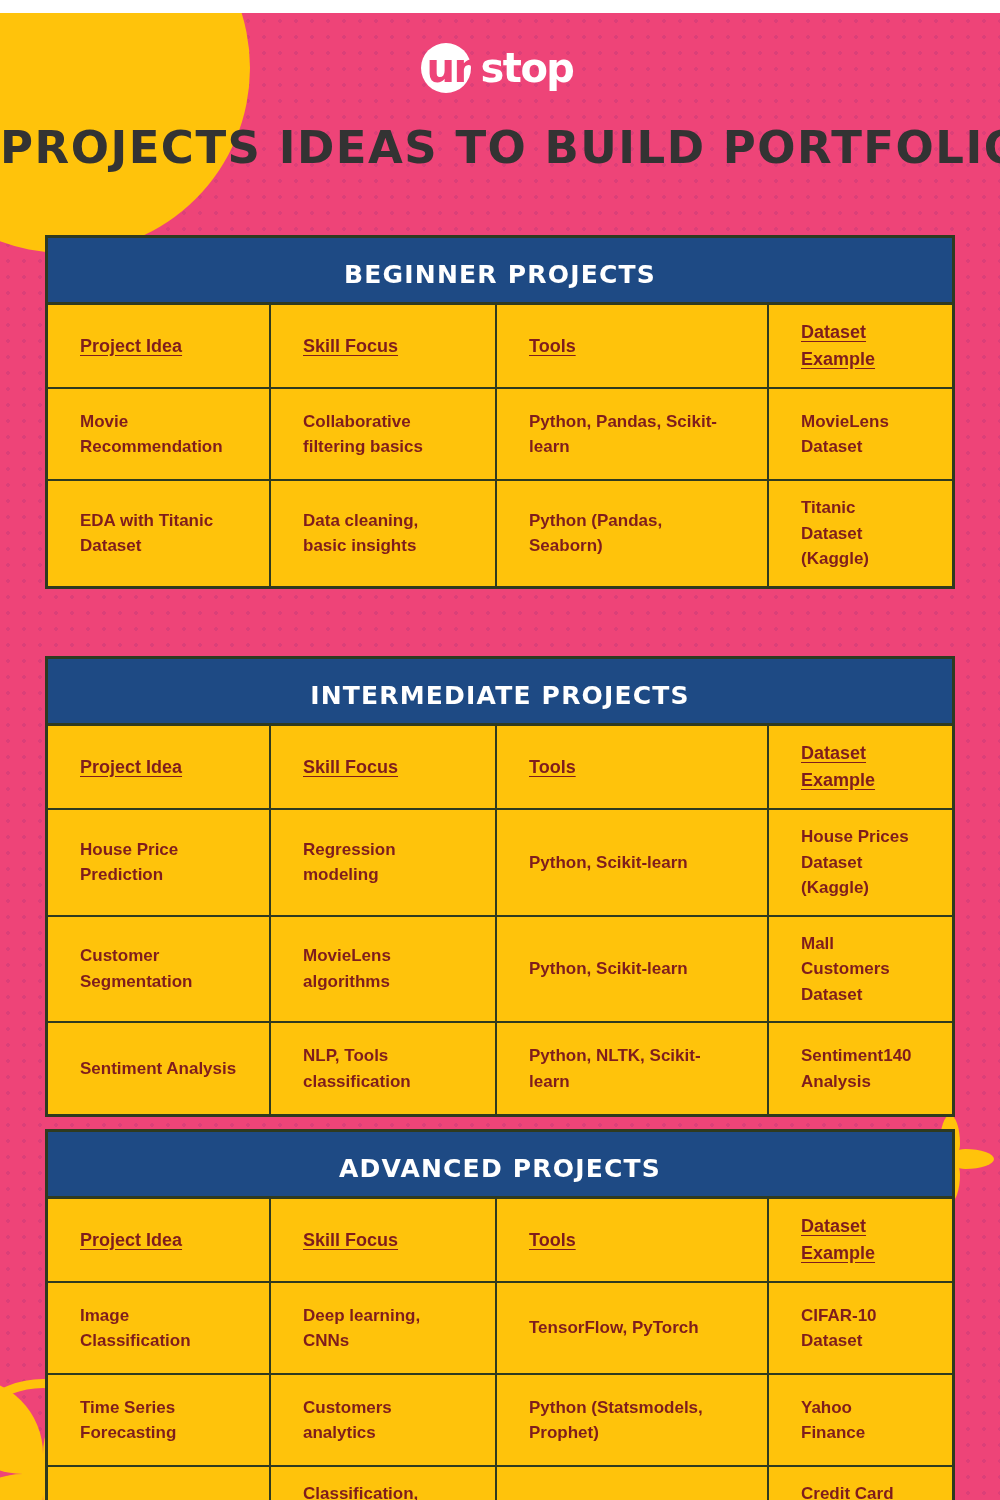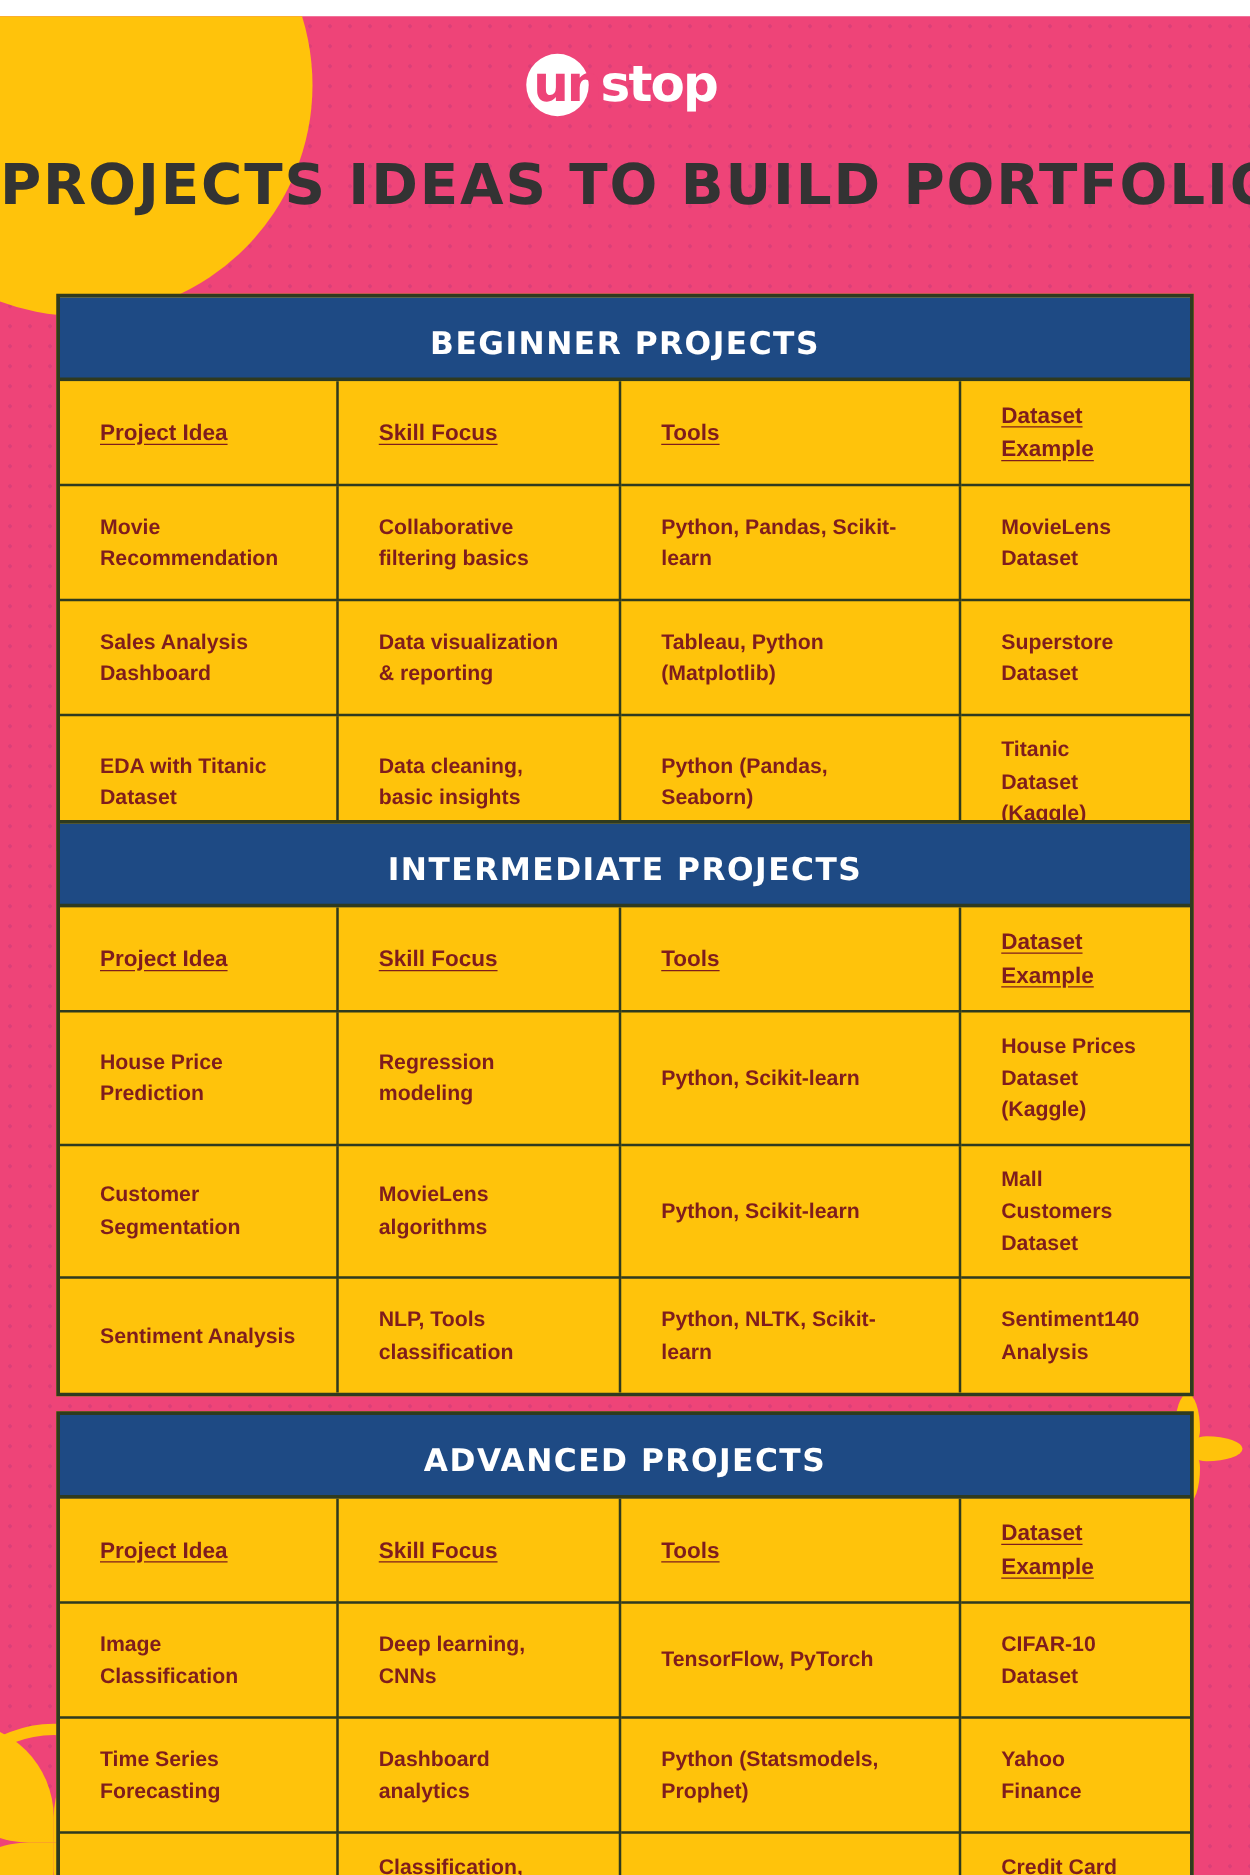--- a/index.html
+++ b/index.html
@@ -232,26 +232,20 @@
         </tr>
       </thead>
       <tbody>
         <tr>
           <td>Movie Recommendation</td>
           <td>Collaborative filtering basics</td>
           <td>Python, Pandas, Scikit-learn</td>
           <td>MovieLens Dataset</td>
         </tr>
         <tr>
-          <td>Sales Analysis Dashboard</td>
-          <td>Data visualization &amp; reporting</td>
-          <td>Tableau, Python (Matplotlib)</td>
-          <td>Superstore Dataset</td>
-        </tr>
-        <tr>
           <td>EDA with Titanic Dataset</td>
           <td>Data cleaning, basic insights</td>
           <td>Python (Pandas, Seaborn)</td>
           <td>Titanic Dataset (Kaggle)</td>
         </tr>
       </tbody>
     </table>
   </div>
 
   <div class="section" id="sec-1">
@@ -313,21 +307,21 @@
       </thead>
       <tbody>
         <tr>
           <td>Image Classification</td>
           <td>Deep learning, CNNs</td>
           <td>TensorFlow, PyTorch</td>
           <td>CIFAR-10 Dataset</td>
         </tr>
         <tr>
           <td>Time Series Forecasting</td>
-          <td>Dashboard analytics</td>
+          <td>Customers analytics</td>
           <td>Python (Statsmodels, Prophet)</td>
           <td>Yahoo Finance</td>
         </tr>
         <tr>
           <td>Fraud Detection</td>
           <td>Classification, imbalanced datasets</td>
           <td>Python, Scikit-learn</td>
           <td>Credit Card Fraud Dataset (Kaggle)</td>
         </tr>
       </tbody>

